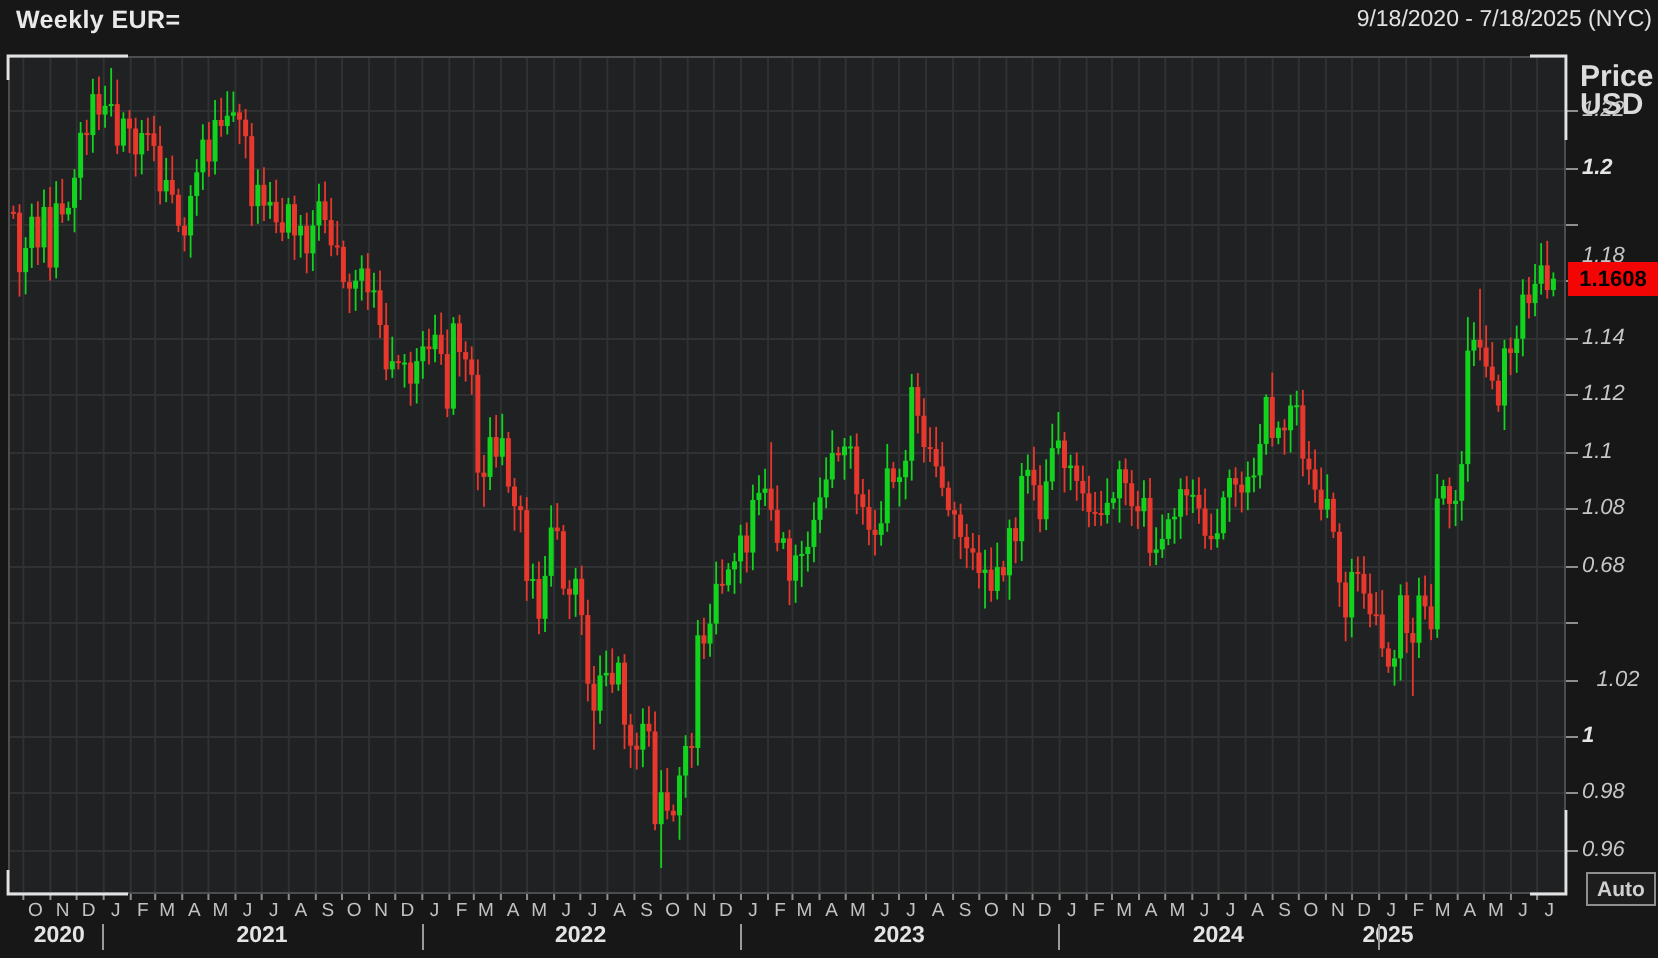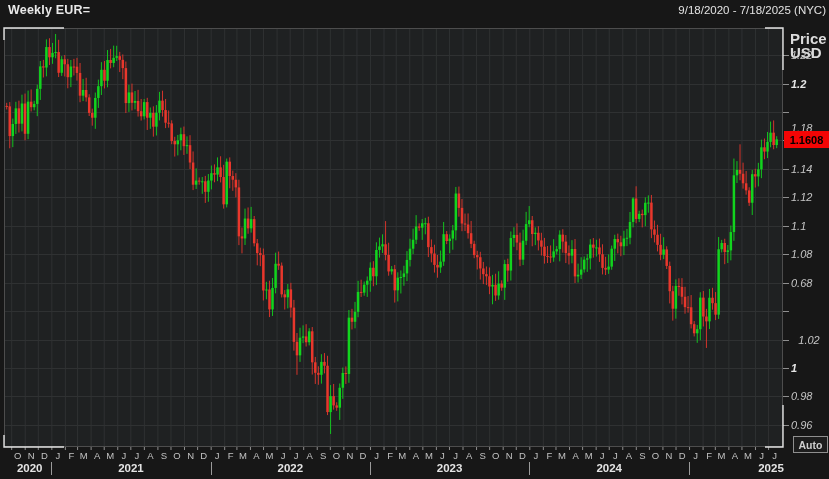--- a/index.html
+++ b/index.html
@@ -810,18 +810,18 @@
   <div id="year-labels">
       <div class="year-label" style="left: -0.33375px;">2020</div>
       <div class="year-label" style="left: 100.994px;">2021</div>
       <div class="year-sep" style="left: 51px;"></div>
       <div class="year-label" style="left: 260.316px;">2022</div>
       <div class="year-sep" style="left: 211px;"></div>
       <div class="year-label" style="left: 419.639px;">2023</div>
       <div class="year-sep" style="left: 370px;"></div>
       <div class="year-label" style="left: 579.179px;">2024</div>
       <div class="year-sep" style="left: 529px;"></div>
-      <div class="year-label" style="left: 741px;">2025</div>
+      <div class="year-label" style="left: 664px;">2025</div>
       <div class="year-sep" style="left: 689px;"></div>
     </div>
 
   <div id="auto-button">Auto</div>
 </div>
 
 </body></html>

